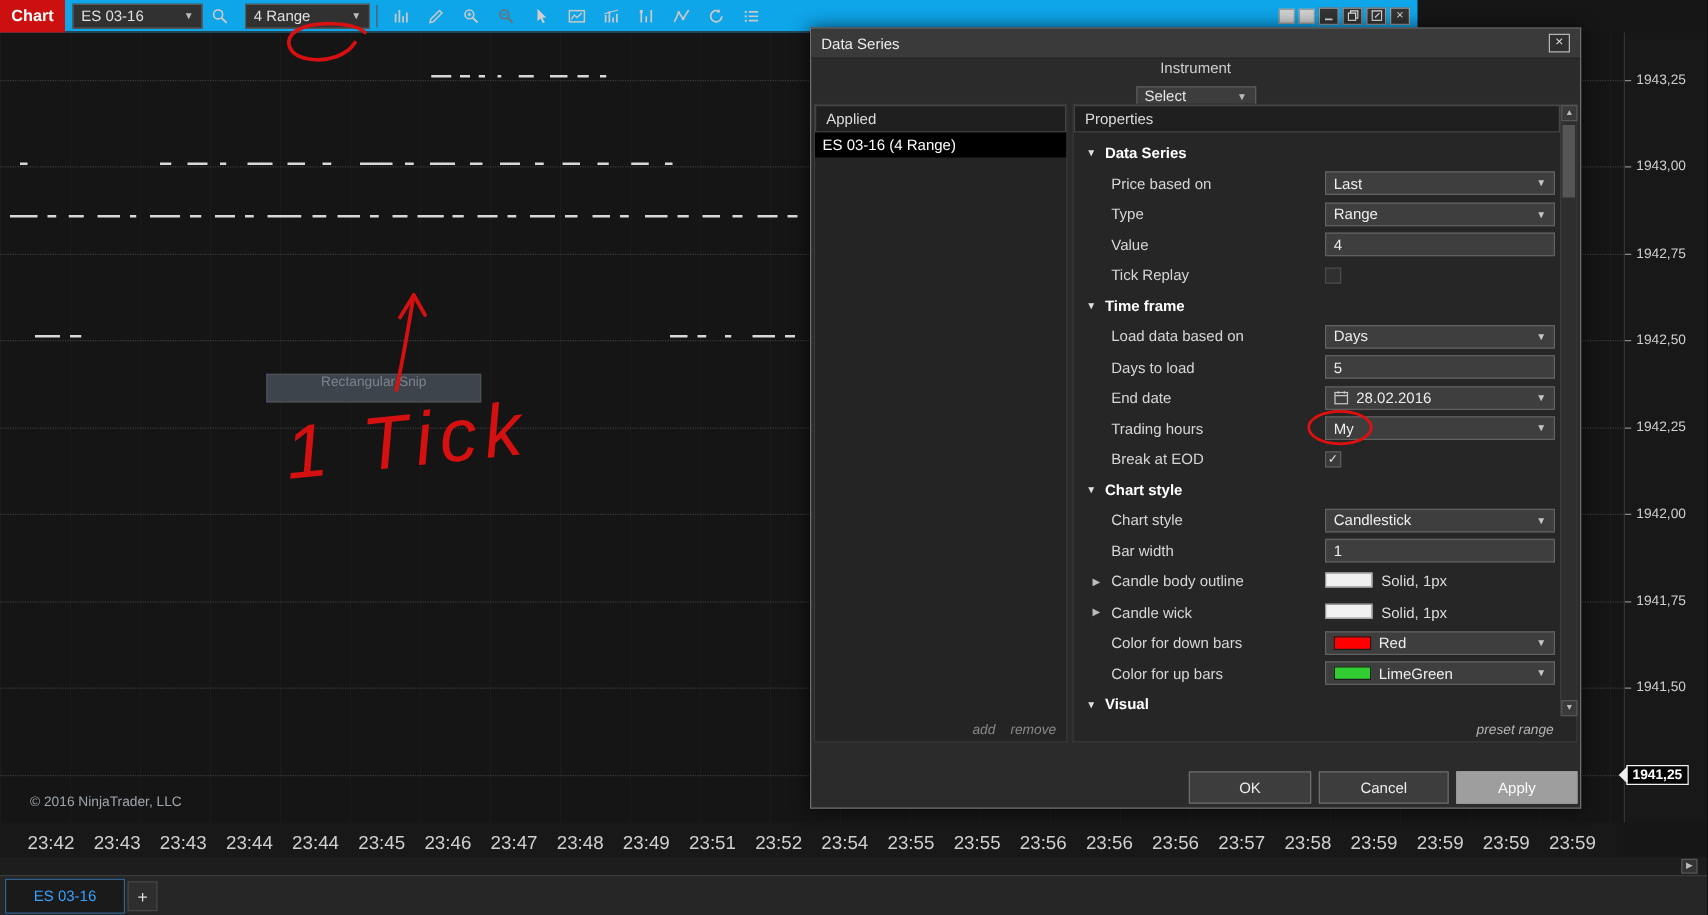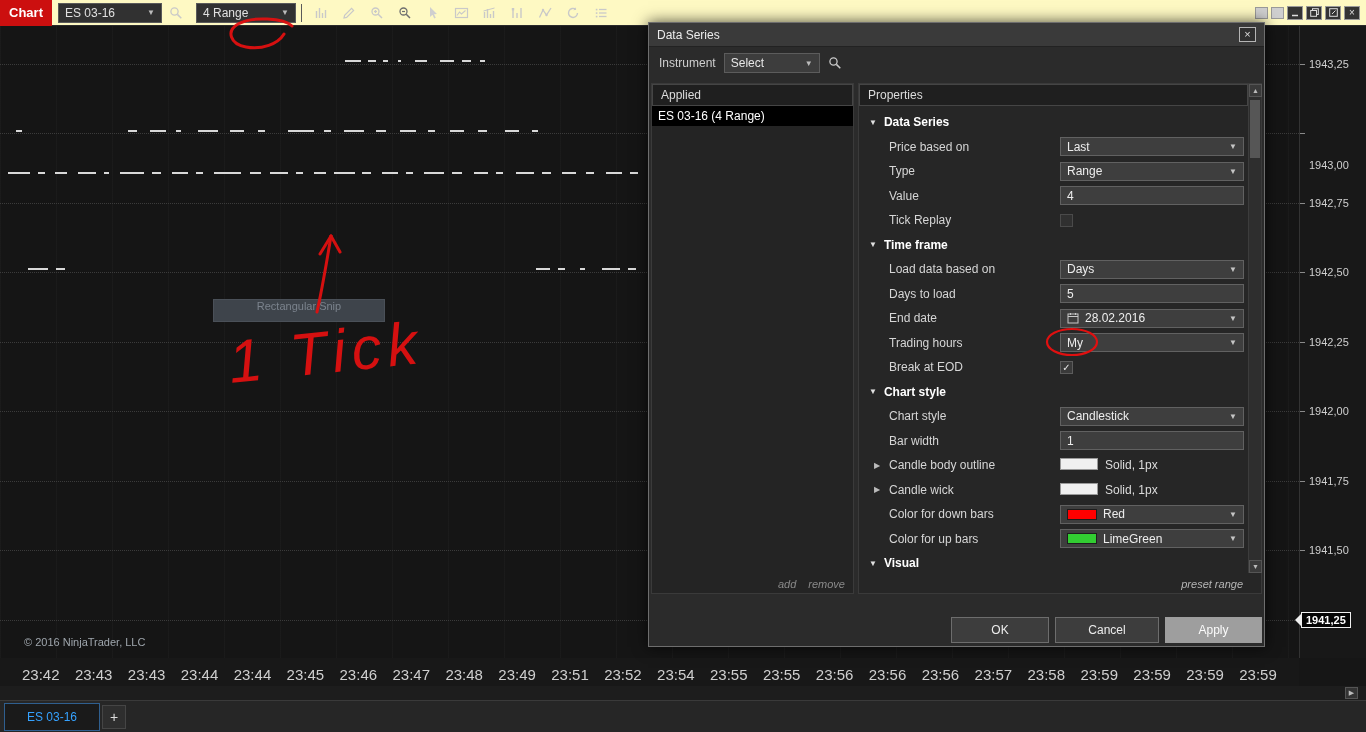--- a/index.html
+++ b/index.html
@@ -1,20 +1,20 @@
 <!DOCTYPE html>
 <html><head>
 <meta charset="utf-8">
 <style>
   * { margin:0; padding:0; box-sizing:border-box; }
   body { background:#000; font-family:"Liberation Sans", sans-serif; }
   .app { position:relative; width:1366px; height:732px; background:#161616; overflow:hidden; color:#ccc; font-size:12px; }
 
   
-  .toolbar { position:absolute; top:0; left:0; width:1366px; height:26px; background:#fef9c3; border-bottom:1px solid #2a2a2a; display:flex; align-items:center; z-index:5; }
+  .toolbar { position:absolute; top:0; left:0; width:1134px; height:26px; background:#0ea5e9; border-bottom:1px solid #2a2a2a; display:flex; align-items:center; z-index:5; }
   .chart-badge { width:52px; height:26px; background:#cc0f0f; color:#fff; font-weight:bold; font-size:13px; display:flex; align-items:center; justify-content:center; }
   .tb-dd { height:20px; background:#313131; border:1px solid #5a5a5a; display:flex; align-items:center; padding:0 6px; margin-left:6px; color:#e0e0e0; gap:8px; }
   .tb-dd .chev { font-size:8px; color:#bbb; }
   .tbtn { width:26px; height:22px; display:flex; align-items:center; justify-content:center; margin:0 1px; }
   .tbtn svg { display:block; }
   .tb-sep { width:1px; height:18px; background:#5a5a5a; margin:0 5px; }
   .win-group { margin-left:auto; display:flex; align-items:center; gap:3px; padding-right:6px; }
   .win-sq { width:13px; height:12px; background:#cfcfcf; border:1px solid #9a9a9a; }
   .win-btn { width:16px; height:14px; border:1px solid #9a9a9a; background:#343434; color:#ddd; font-size:10px; line-height:12px; text-align:center; display:flex; align-items:center; justify-content:center; }
 
@@ -38,21 +38,21 @@
   .hscroll { position:absolute; top:686px; left:0; width:1366px; height:14px; background:#1d1d1d; z-index:2; }
   .hscroll-btn { position:absolute; right:8px; top:1px; width:13px; height:12px; background:#333; border:1px solid #555; color:#bbb; font-size:7px; line-height:10px; text-align:center; }
   .tab-bar { position:absolute; top:700px; left:0; width:1366px; height:32px; background:#262626; border-top:1px solid #3a3a3a; display:flex; align-items:center; z-index:2; }
   .tab { height:28px; min-width:96px; margin-left:4px; background:#1a1a1a; border:1px solid #2f5f8f; color:#35a2ff; font-size:12px; display:flex; align-items:center; justify-content:center; }
   .tab-add { width:24px; height:24px; margin-left:2px; background:#2e2e2e; border:1px solid #454545; color:#ddd; font-size:14px; display:flex; align-items:center; justify-content:center; }
 
   
   .dialog { position:absolute; left:648px; top:22px; width:617px; height:625px; background:#2b2b2b; border:1px solid #6e6e6e; box-shadow:0 0 14px rgba(0,0,0,.7); z-index:10; }
   .dlg-title { height:24px; background:#3a3a3a; display:flex; align-items:center; padding:0 8px; color:#ececec; font-size:12px; border-bottom:1px solid #222; }
   .dlg-close { margin-left:auto; width:17px; height:15px; border:1px solid #b5b5b5; background:#2f2f2f; color:#ddd; font-size:11px; line-height:13px; text-align:center; }
-  .inst-row { height:32px; display:flex; align-items:center; padding:0 10px; gap:8px; }
+  .inst-row { height:32px; display:flex; align-items:center; padding:0 10px; gap:8px;flex-direction:column; }
   .inst-dd { width:96px; height:20px; background:#3d3d3d; border:1px solid #5c5c5c; display:flex; align-items:center; padding:0 6px; color:#e6e6e6; }
   .inst-dd .chev { margin-left:auto; font-size:8px; color:#bbb; }
   .panel-header { height:22px; background:#1f1f1f; border:1px solid #454545; display:flex; align-items:center; padding:0 8px; color:#dcdcdc; font-size:12px; }
   .applied-panel { position:absolute; left:2px; top:60px; width:203px; bottom:52px; background:#242424; border:1px solid #3a3a3a; }
   .applied-item { height:20px; line-height:20px; padding-left:6px; color:#fff; background:#000000; font-size:12px; white-space:nowrap; overflow:hidden; }
   .applied-foot { position:absolute; bottom:3px; right:8px; font-style:italic; color:#8a8a8a; font-size:11px; display:flex; gap:12px; }
   .props-panel { position:absolute; left:209px; top:60px; right:2px; bottom:52px; background:#262626; border:1px solid #3a3a3a; }
   .props-header { position:absolute; top:0; left:0; right:13px; }
   .vscroll { position:absolute; right:0; top:0; bottom:20px; width:13px; background:#2e2e2e; border-left:1px solid #3c3c3c; }
   .sarrow { position:absolute; left:0; width:13px; height:13px; background:#3a3a3a; border:1px solid #555; color:#bbb; font-size:7px; line-height:11px; text-align:center; }
@@ -293,21 +293,21 @@
       <div class="bar-dash" style="left: 558px; top: 242px; width: 7px;"></div>
       <div class="bar-dash" style="left: 580px; top: 242px; width: 5px;"></div>
       <div class="bar-dash" style="left: 602px; top: 242px; width: 18px;"></div>
       <div class="bar-dash" style="left: 628px; top: 242px; width: 8px;"></div>
     </div>
 
   <div class="price-axis" id="price-axis">
       <div class="price-tick" style="top: 38px;"></div>
       <div class="price-label" style="top: 38px;">1943,25</div>
       <div class="price-tick" style="top: 107px;"></div>
-      <div class="price-label" style="top: 107px; margin-top: 32px;">1943,00</div>
+      <div class="price-label" style="top: 107px;">1943,00</div>
       <div class="price-tick" style="top: 177px;"></div>
       <div class="price-label" style="top: 177px;">1942,75</div>
       <div class="price-tick" style="top: 246px;"></div>
       <div class="price-label" style="top: 246px;">1942,50</div>
       <div class="price-tick" style="top: 316px;"></div>
       <div class="price-label" style="top: 316px;">1942,25</div>
       <div class="price-tick" style="top: 385px;"></div>
       <div class="price-label" style="top: 385px;">1942,00</div>
       <div class="price-tick" style="top: 455px;"></div>
       <div class="price-label" style="top: 455px;">1941,75</div>

